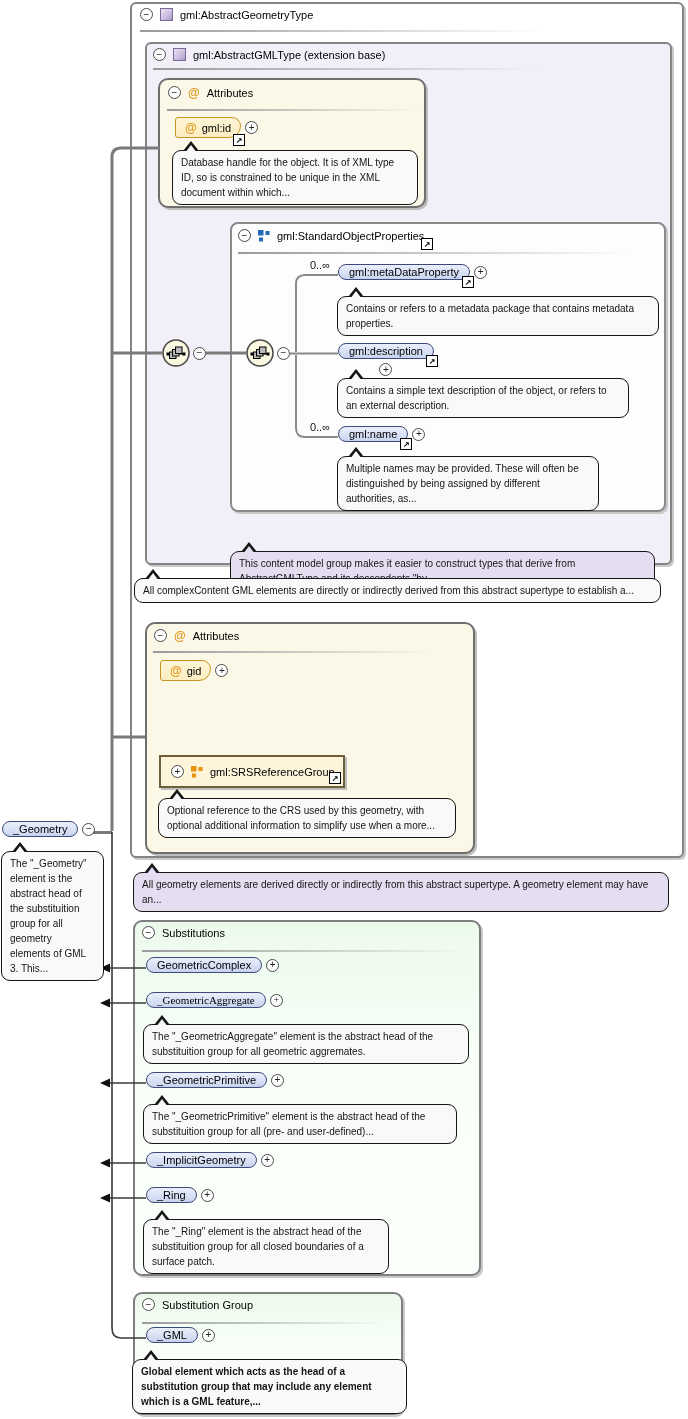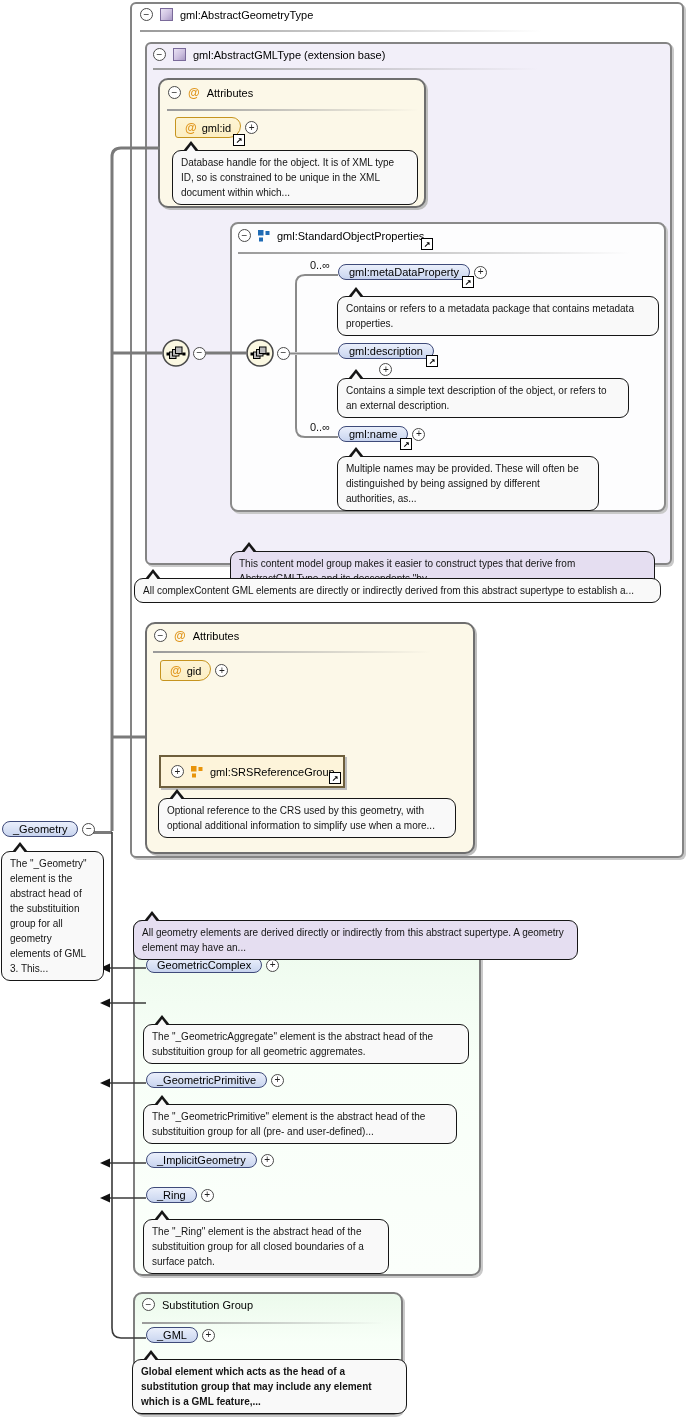--- a/index.html
+++ b/index.html
@@ -253,30 +253,30 @@
   <div class="ann" style="left:158px;top:798px;width:298px;">Optional reference to the CRS used by this geometry, with optional additional information to simplify use when a more...</div>
 
   <div class="row" style="left:2px;top:821px;">
     <div class="epill">
       <span>_Geometry</span>
     </div>
     <span class="circ">−</span>
   </div>
   <div class="ann" style="left:1px;top:851px;width:103px;">The "_Geometry" element is the abstract head of the substituition group for all geometry elements of GML 3. This...</div>
 
-  <div class="ann purple" style="left:133px;top:920px;width:445px;">All geometry elements are derived directly or indirectly from this abstract supertype. A geometry element may have an...</div>
+  <div class="ann purple" style="left:133px;top:872px;width:536px;">All geometry elements are derived directly or indirectly from this abstract supertype. A geometry element may have an...</div>
 
   <div class="row" style="left:146px;top:957px;">
     <div class="epill">
       <span>GeometricComplex</span>
     </div>
     <span class="circ">+</span>
   </div>
 
-  <div class="row" style="left:146px;top:940px;">
+  <div class="row" style="left:146px;top:992px;font-family:Liberation Serif, serif;">
     <div class="epill">
       <span>_GeometricAggregate</span>
     </div>
     <span class="circ">+</span>
   </div>
   <div class="ann" style="left:143px;top:1024px;width:326px;">The "_GeometricAggregate" element is the abstract head of the substituition group for all geometric aggremates.</div>
 
   <div class="row" style="left:146px;top:1072px;">
     <div class="epill">
       <span>_GeometricPrimitive</span>

